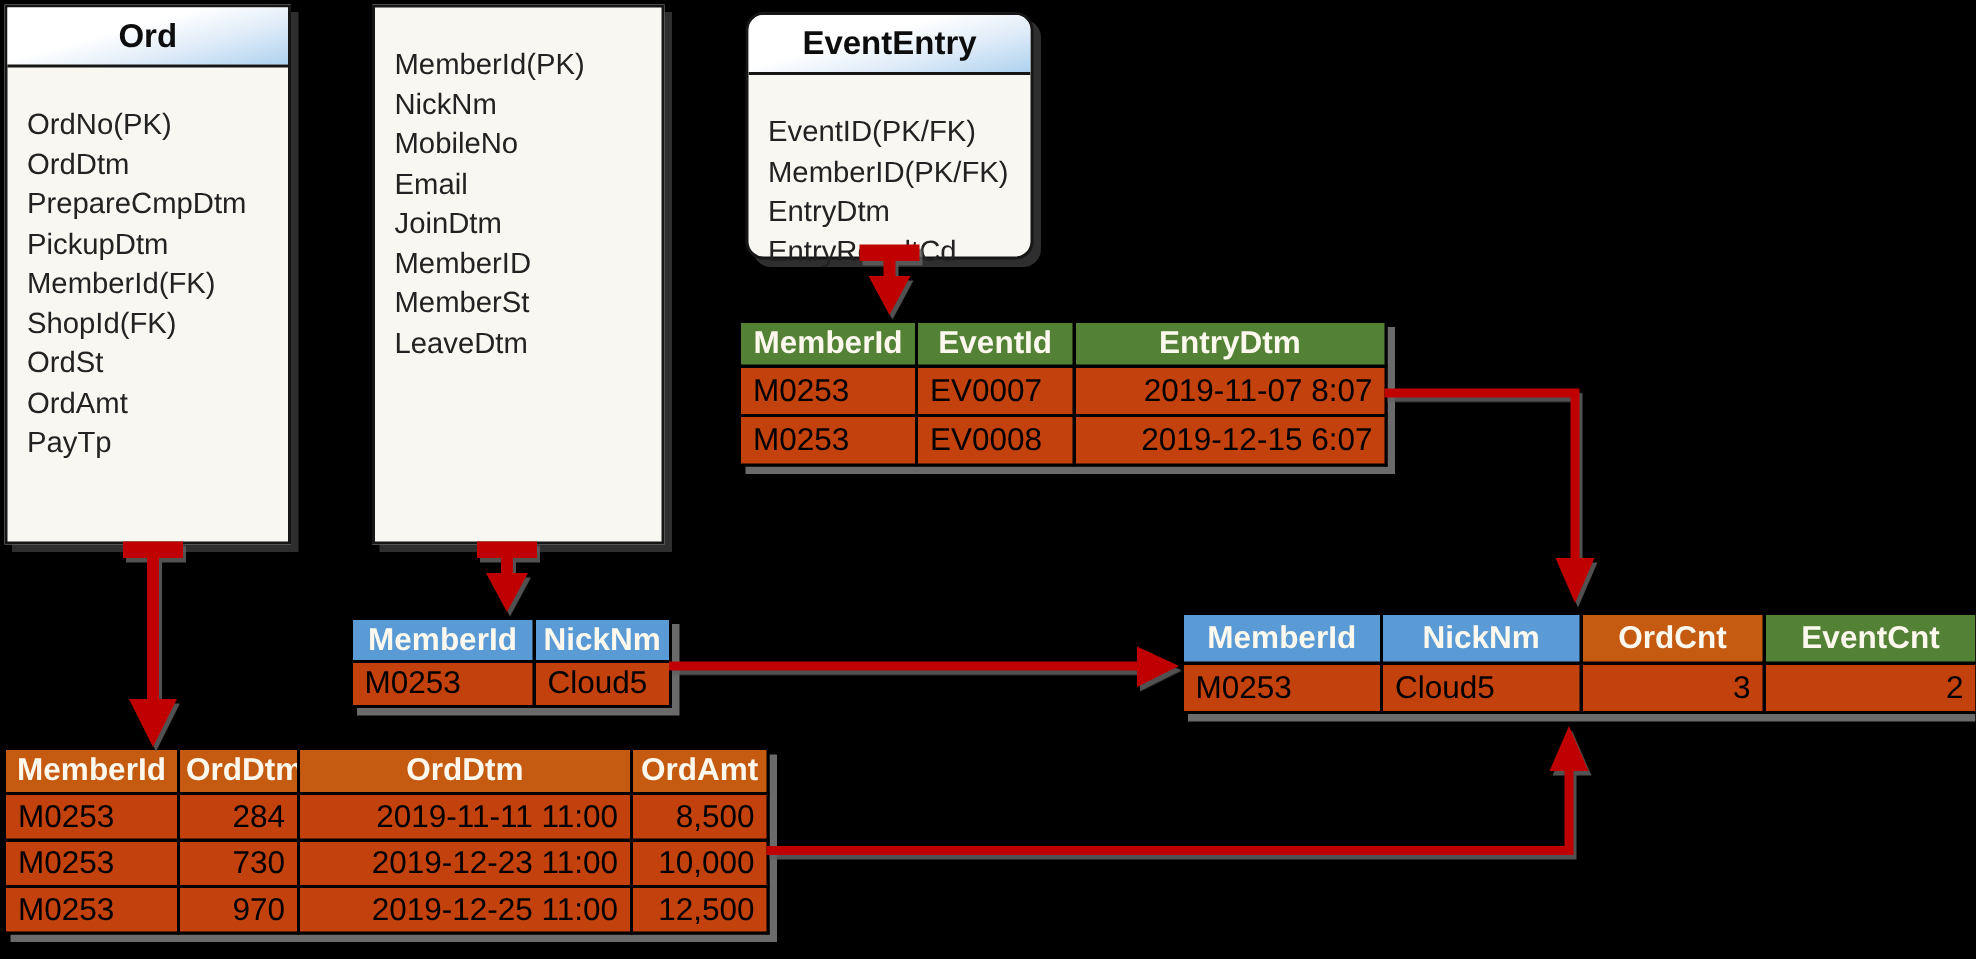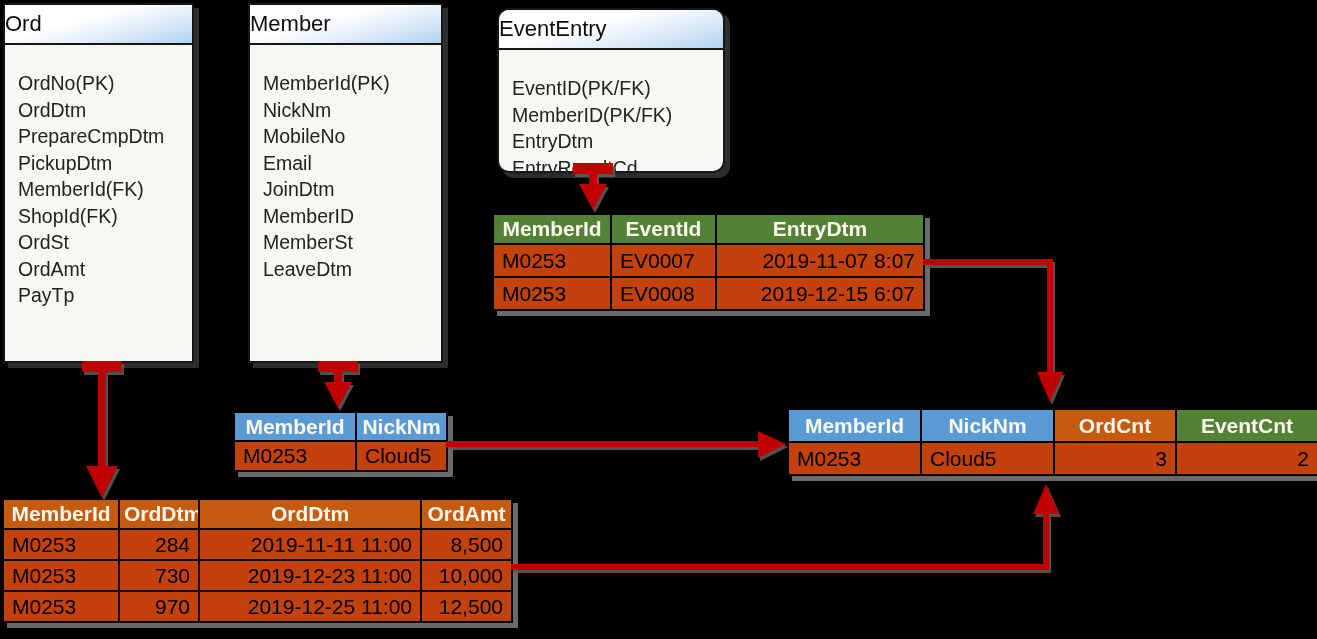--- a/index.html
+++ b/index.html
@@ -4,27 +4,27 @@
 <style>
   html,body{margin:0;padding:0;background:#000;}
   .canvas{position:relative;width:1317px;height:639px;background:#000;overflow:hidden;
           font-family:"Liberation Sans",sans-serif;}
 
   
   .entity{position:absolute;background:#f8f7f2;border:2px solid #161616;
           box-shadow:5px 5px 0 #2e2e2e;box-sizing:border-box;}
   .entity .ehead{height:38px;border-bottom:2px solid #161616;
           background:linear-gradient(165deg,#ffffff 40%,#dceaf8 70%,#aed2ef 100%);
-          display:flex;align-items:center;
-          font-size:22px;font-weight:400;color:#0d0d0d;}
+          display:flex;align-items:center;justify-content:center;
+          font-size:22px;font-weight:700;color:#0d0d0d;}
   .entity ul{list-style:none;margin:0;padding:25px 6px 0 13px;
           font-size:19.5px;line-height:26.5px;color:#222;}
   #ent-ord{left:3px;top:3px;width:191px;height:360px;}
   #ent-member{left:248px;top:3px;width:195px;height:360px;}
-  #ent-event{left:497px;top:8px;width:228px;height:165px;border-radius:12px;}
+  #ent-event{left:497px;top:8px;width:192px;height:165px;border-radius:12px;}
   #ent-event .ehead{border-radius:10px 10px 0 0;}
 
   
   table{position:absolute;border-collapse:collapse;table-layout:fixed;
         font-family:Liberation Sans, sans-serif;box-shadow:5px 5px 0 #6a6a6a;
         background:#000;}
   th,td{border:2px solid #000;box-sizing:border-box;overflow:hidden;white-space:nowrap;}
   th{color:#fcf8ee;font-weight:bold;font-size:21px;text-align:center;padding:0 4px;}
   td{background:#c2410c;color:#000;font-size:21px;padding:0 8px;}
   .al{text-align:left;} .ar{text-align:right;}
@@ -59,23 +59,20 @@
       <li>PickupDtm</li>
       <li>MemberId(FK)</li>
       <li>ShopId(FK)</li>
       <li>OrdSt</li>
       <li>OrdAmt</li>
       <li>PayTp</li>
     </ul>
   </section>
 
   <section class="entity" id="ent-member">
-    <header class="ehead">
-      <span>Member</span>
-    </header>
     <ul>
       <li>MemberId(PK)</li>
       <li>NickNm</li>
       <li>MobileNo</li>
       <li>Email</li>
       <li>JoinDtm</li>
       <li>MemberID</li>
       <li>MemberSt</li>
       <li>LeaveDtm</li>
     </ul>

